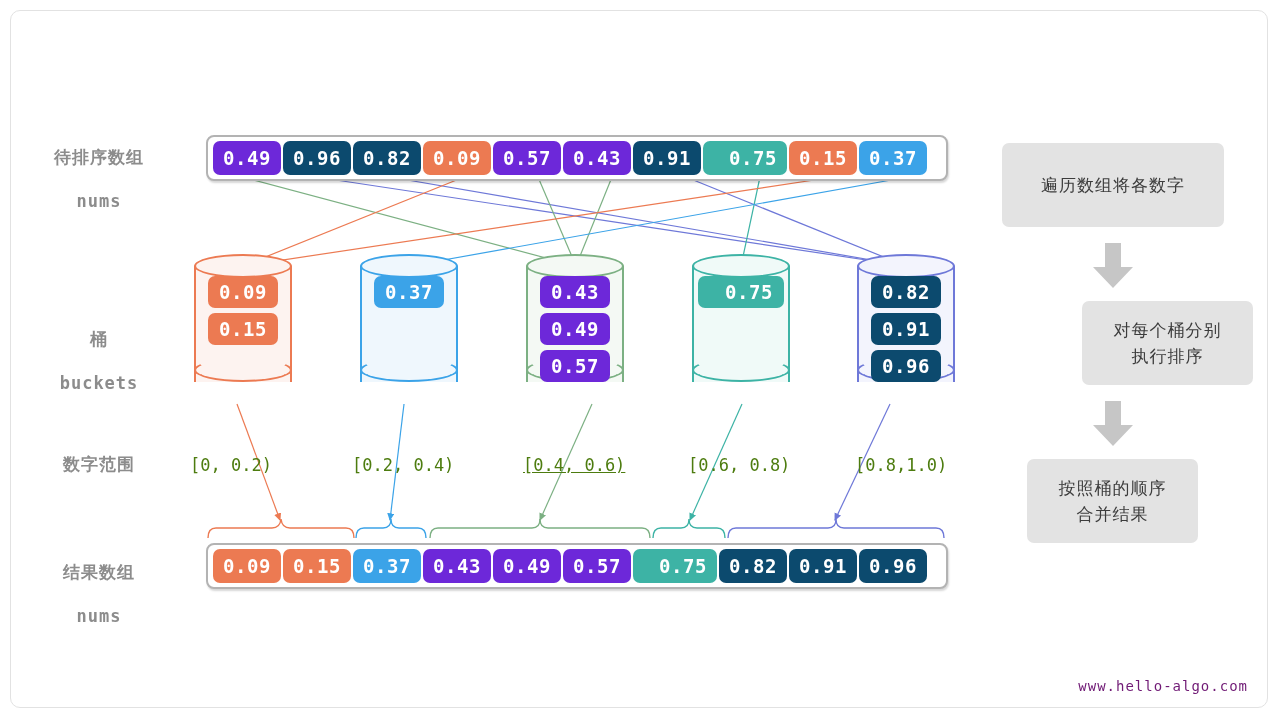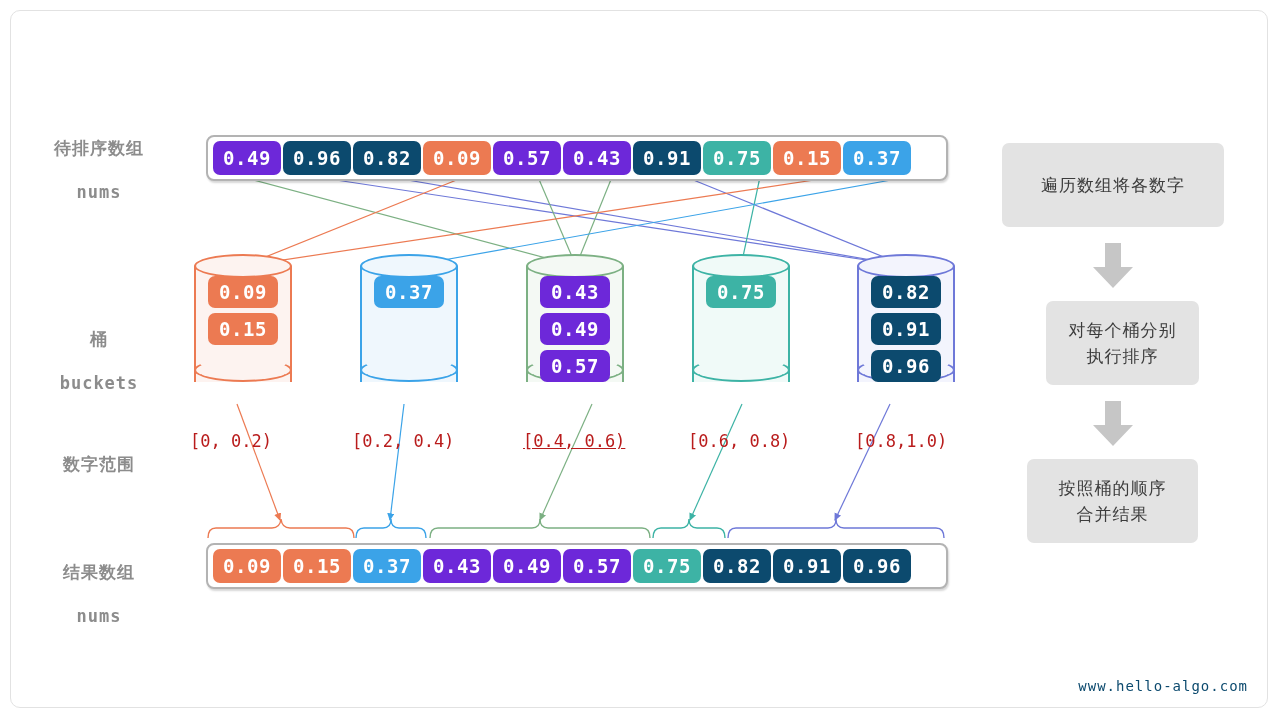--- a/index.html
+++ b/index.html
@@ -32,21 +32,21 @@
   }
   .cell{
     width:68px;height:34px;margin:0 1px;border-radius:7px;
     display:flex;align-items:center;justify-content:center;
     color:#fff;font-family:"DejaVu Sans Mono","Liberation Mono",monospace;
     font-size:19px;font-weight:bold;letter-spacing:.5px;
   }
   .c-orange{background:#ec7a52;}
   .c-blue  {background:#3ba3e8;}
   .c-green {background:#6d28d9;}
-  .c-teal  {background:#3db3a5;}
+  .c-teal  {background:#3db3a5;padding-left:16px;}
   .c-purple{background:#0c4a6e;}
 
   
   .cyl{position:absolute;width:98px;height:140px;}
   .cyl .body{
     position:absolute;left:0;top:12px;width:98px;height:116px;
     border-left:2px solid;border-right:2px solid;box-sizing:border-box;
   }
   .cyl .bot{
     position:absolute;left:0;top:104px;width:98px;height:24px;
@@ -58,36 +58,36 @@
     border:2px solid;border-radius:50%;box-sizing:border-box;
   }
   .cyl .items{
     position:absolute;left:0;top:22px;width:98px;
     display:flex;flex-direction:column;align-items:center;gap:5px;
   }
   .cyl .items .cell{width:70px;height:32px;font-size:19px;margin:0;}
 
   
   .range{
-    position:absolute;color:#b91c1c;font-size:17px;letter-spacing:0px;
-    font-family:"DejaVu Sans Mono","Liberation Mono",monospace;white-space:pre;
+    position:absolute;color:#4d7c0f;font-size:17px;letter-spacing:0px;
+    font-family:"DejaVu Sans Mono","Liberation Mono",monospace;white-space:pre;margin-top:24px;
   }
 
   
   .flowbox{
     position:absolute;background:#e3e3e3;border-radius:7px;
     display:flex;flex-direction:column;align-items:center;justify-content:center;
     color:#3c3c3c;font-size:17px;line-height:1.55;letter-spacing:1px;
     text-align:center;
   }
   .flowarrow{position:absolute;width:42px;height:46px;}
 
   
   .watermark{
-    position:absolute;right:32px;bottom:26px;color:#0c4a6e;font-size:14px;
+    position:absolute;right:32px;bottom:26px;color:#701a75;font-size:14px;
     font-family:"DejaVu Sans Mono","Liberation Mono",monospace;letter-spacing:1px;
   }
 </style>
 </head>
 <body>
 
 <div id="stage">
   <div class="frame"></div>
 
   <svg class="lines" viewBox="0 0 1280 720">
@@ -155,21 +155,21 @@
       <path d="M356,538 q0,-10 8,-10 l19,0 q8,0 8,-9 q0,9 8,9 l19,0 q8,0 8,10" stroke="#3ba3e8"></path>
 
       <path d="M430,538 q0,-10 8,-10 l94,0 q8,0 8,-9 q0,9 8,9 l94,0 q8,0 8,10" stroke="#7cb083"></path>
 
       <path d="M653,538 q0,-10 8,-10 l20,0 q8,0 8,-9 q0,9 8,9 l20,0 q8,0 8,10" stroke="#3db3a5"></path>
 
       <path d="M728,538 q0,-10 8,-10 l92,0 q8,0 8,-9 q0,9 8,9 l92,0 q8,0 8,10" stroke="#6e78d8"></path>
     </g>
   </svg>
 
-  <div class="rowlabel" style="left:24px;top:115px;width:150px;text-align:center;">
+  <div class="rowlabel" style="left:24px;top:124px;width:150px;text-align:center;">
     <div class="cn">待排序数组</div>
     <div class="en">nums</div>
   </div>
 
   <div class="rowlabel" style="left:24px;top:306px;width:150px;">
     <div class="cn">桶</div>
     <div class="en">buckets</div>
   </div>
 
   <div class="rowlabel" style="left:24px;top:431px;width:150px;">
@@ -264,21 +264,21 @@
     </div>
 
   <div class="flowbox" style="left:1002px;top:143px;width:222px;height:84px;">
     <div>遍历数组将各数字</div>
   </div>
 
   <svg class="flowarrow" style="left:1092px;top:243px;" viewBox="0 0 42 46">
     <path d="M13,0 L29,0 L29,24 L41,24 L21,45 L1,24 L13,24 Z" fill="#c6c6c6"></path>
   </svg>
 
-  <div class="flowbox" style="left:1046px;top:301px;width:153px;height:84px;">
+  <div class="flowbox" style="left:1082px;top:301px;width:171px;height:84px;">
     <div>对每个桶分别</div>
     <div>执行排序</div>
   </div>
 
   <svg class="flowarrow" style="left:1092px;top:401px;" viewBox="0 0 42 46">
     <path d="M13,0 L29,0 L29,24 L41,24 L21,45 L1,24 L13,24 Z" fill="#c6c6c6"></path>
   </svg>
 
   <div class="flowbox" style="left:1027px;top:459px;width:171px;height:84px;justify-content:center;">
     <div>按照桶的顺序</div>

